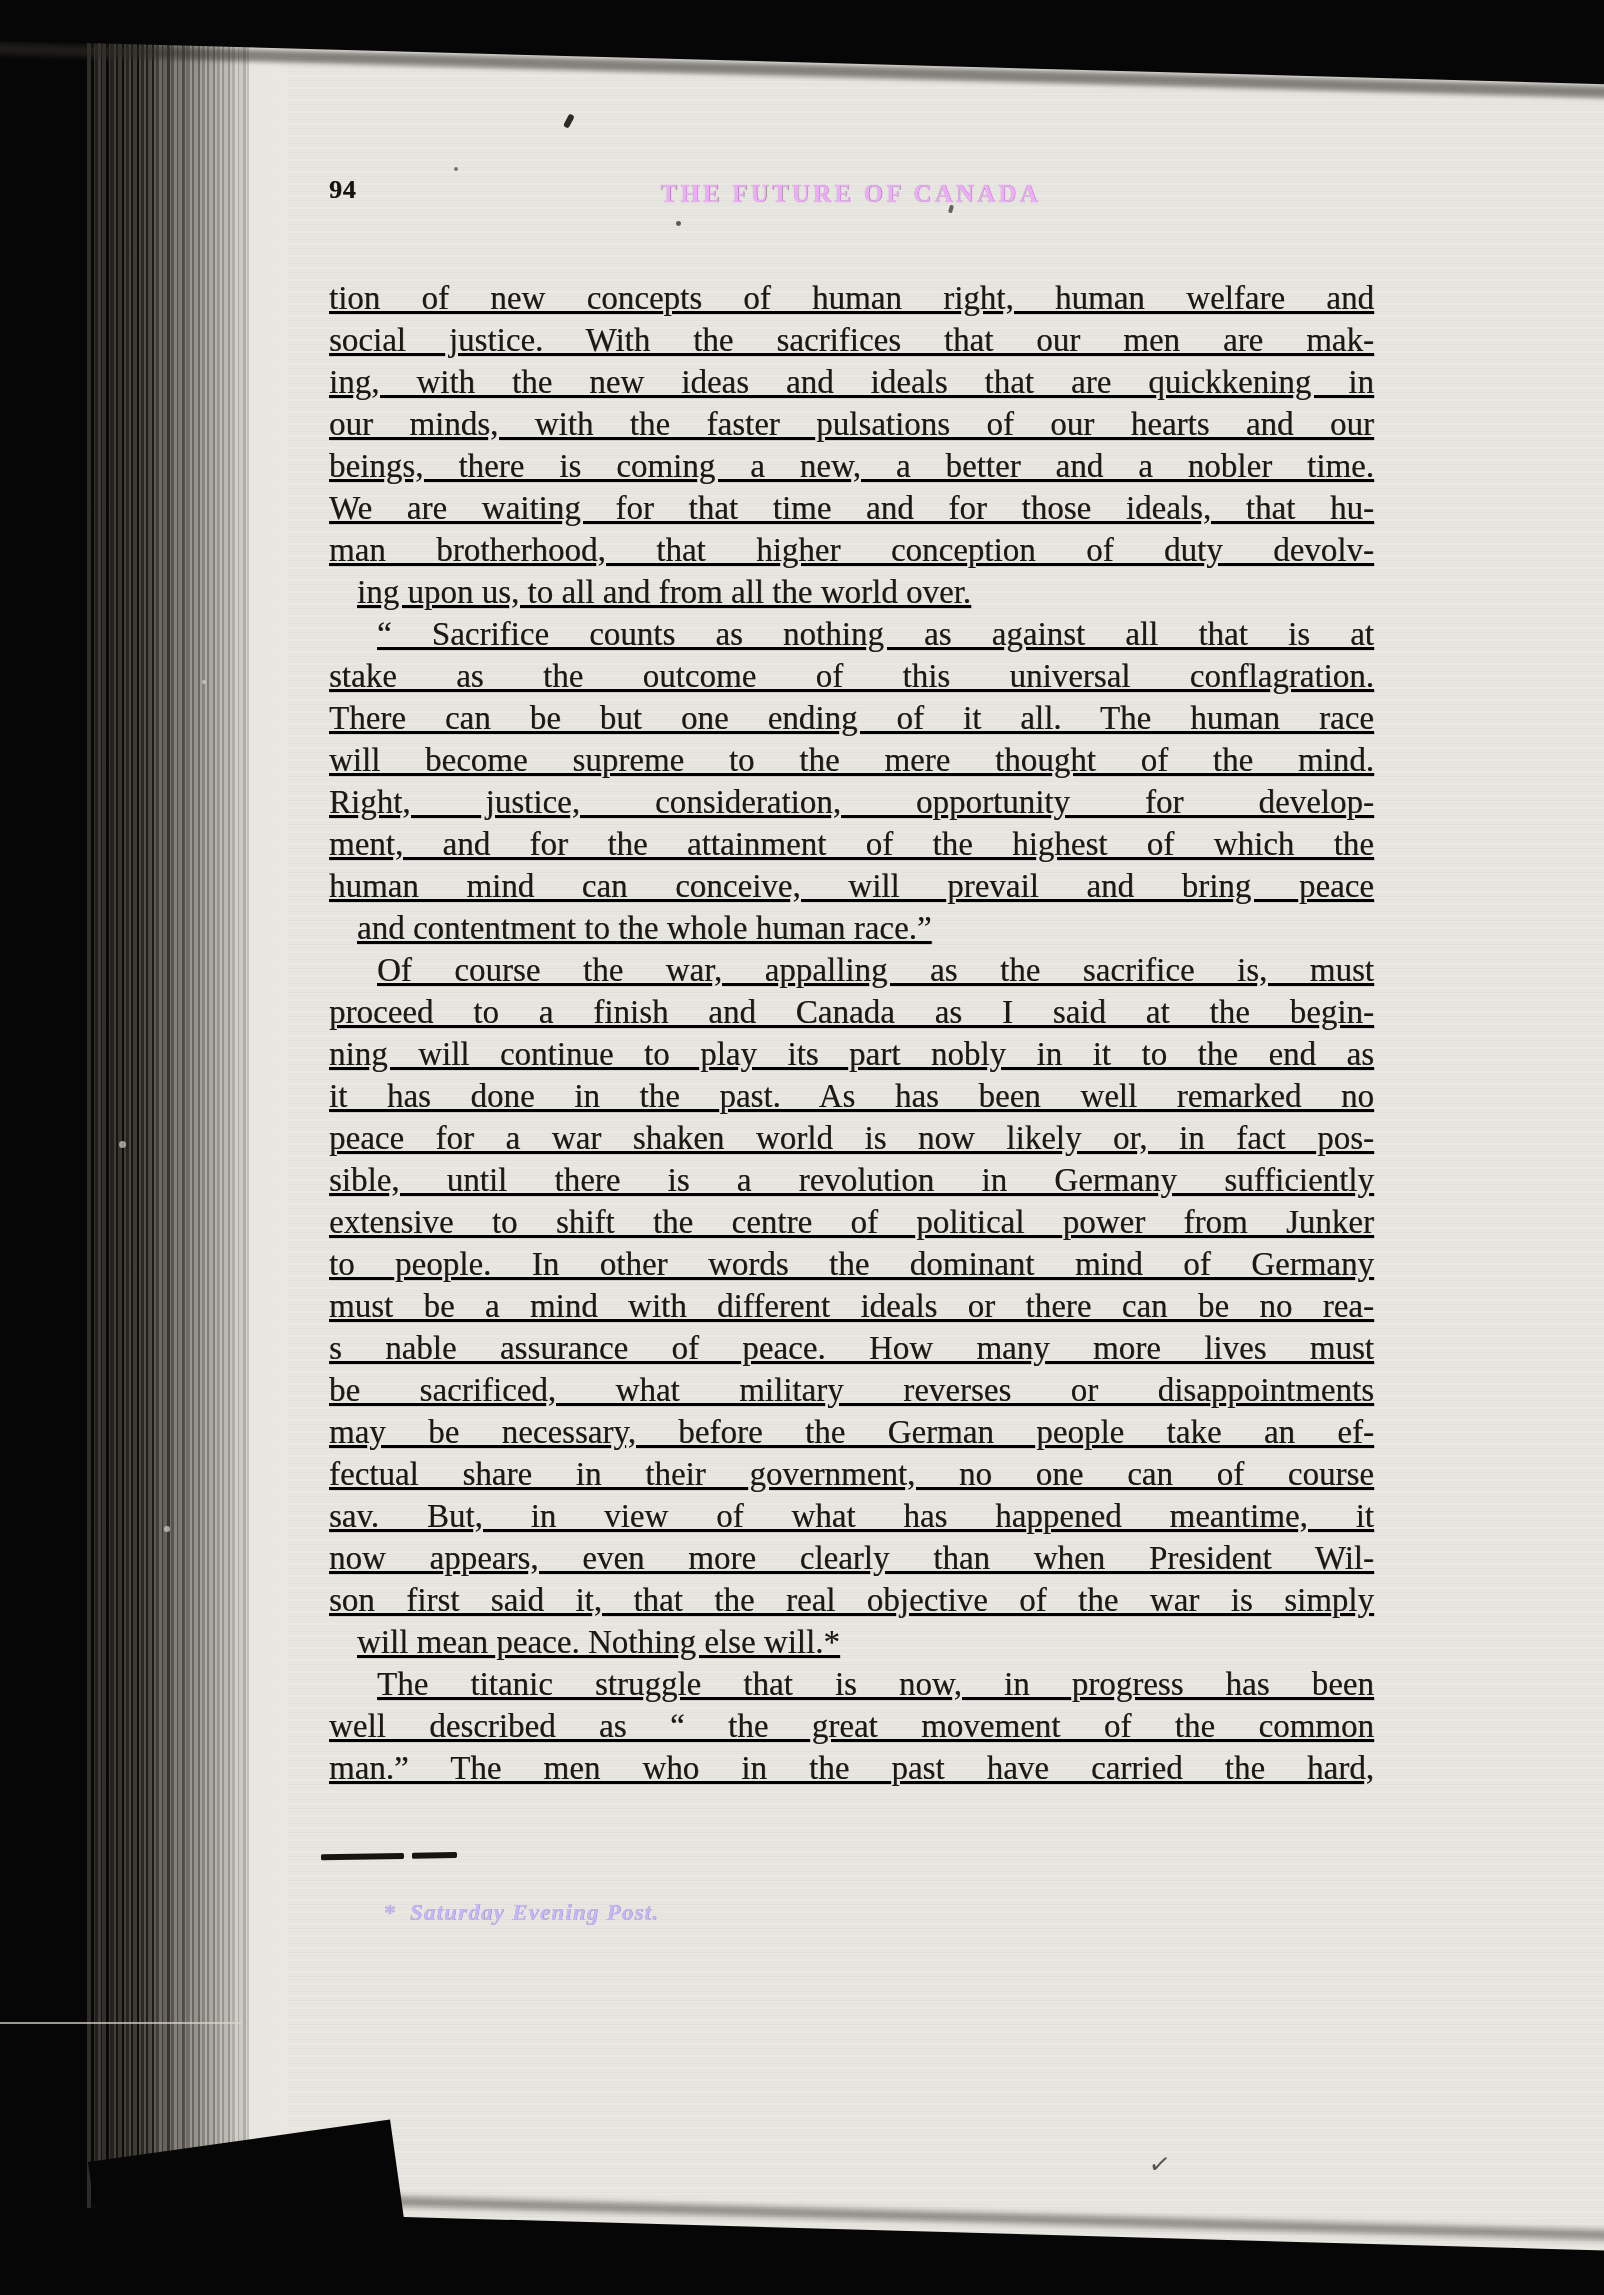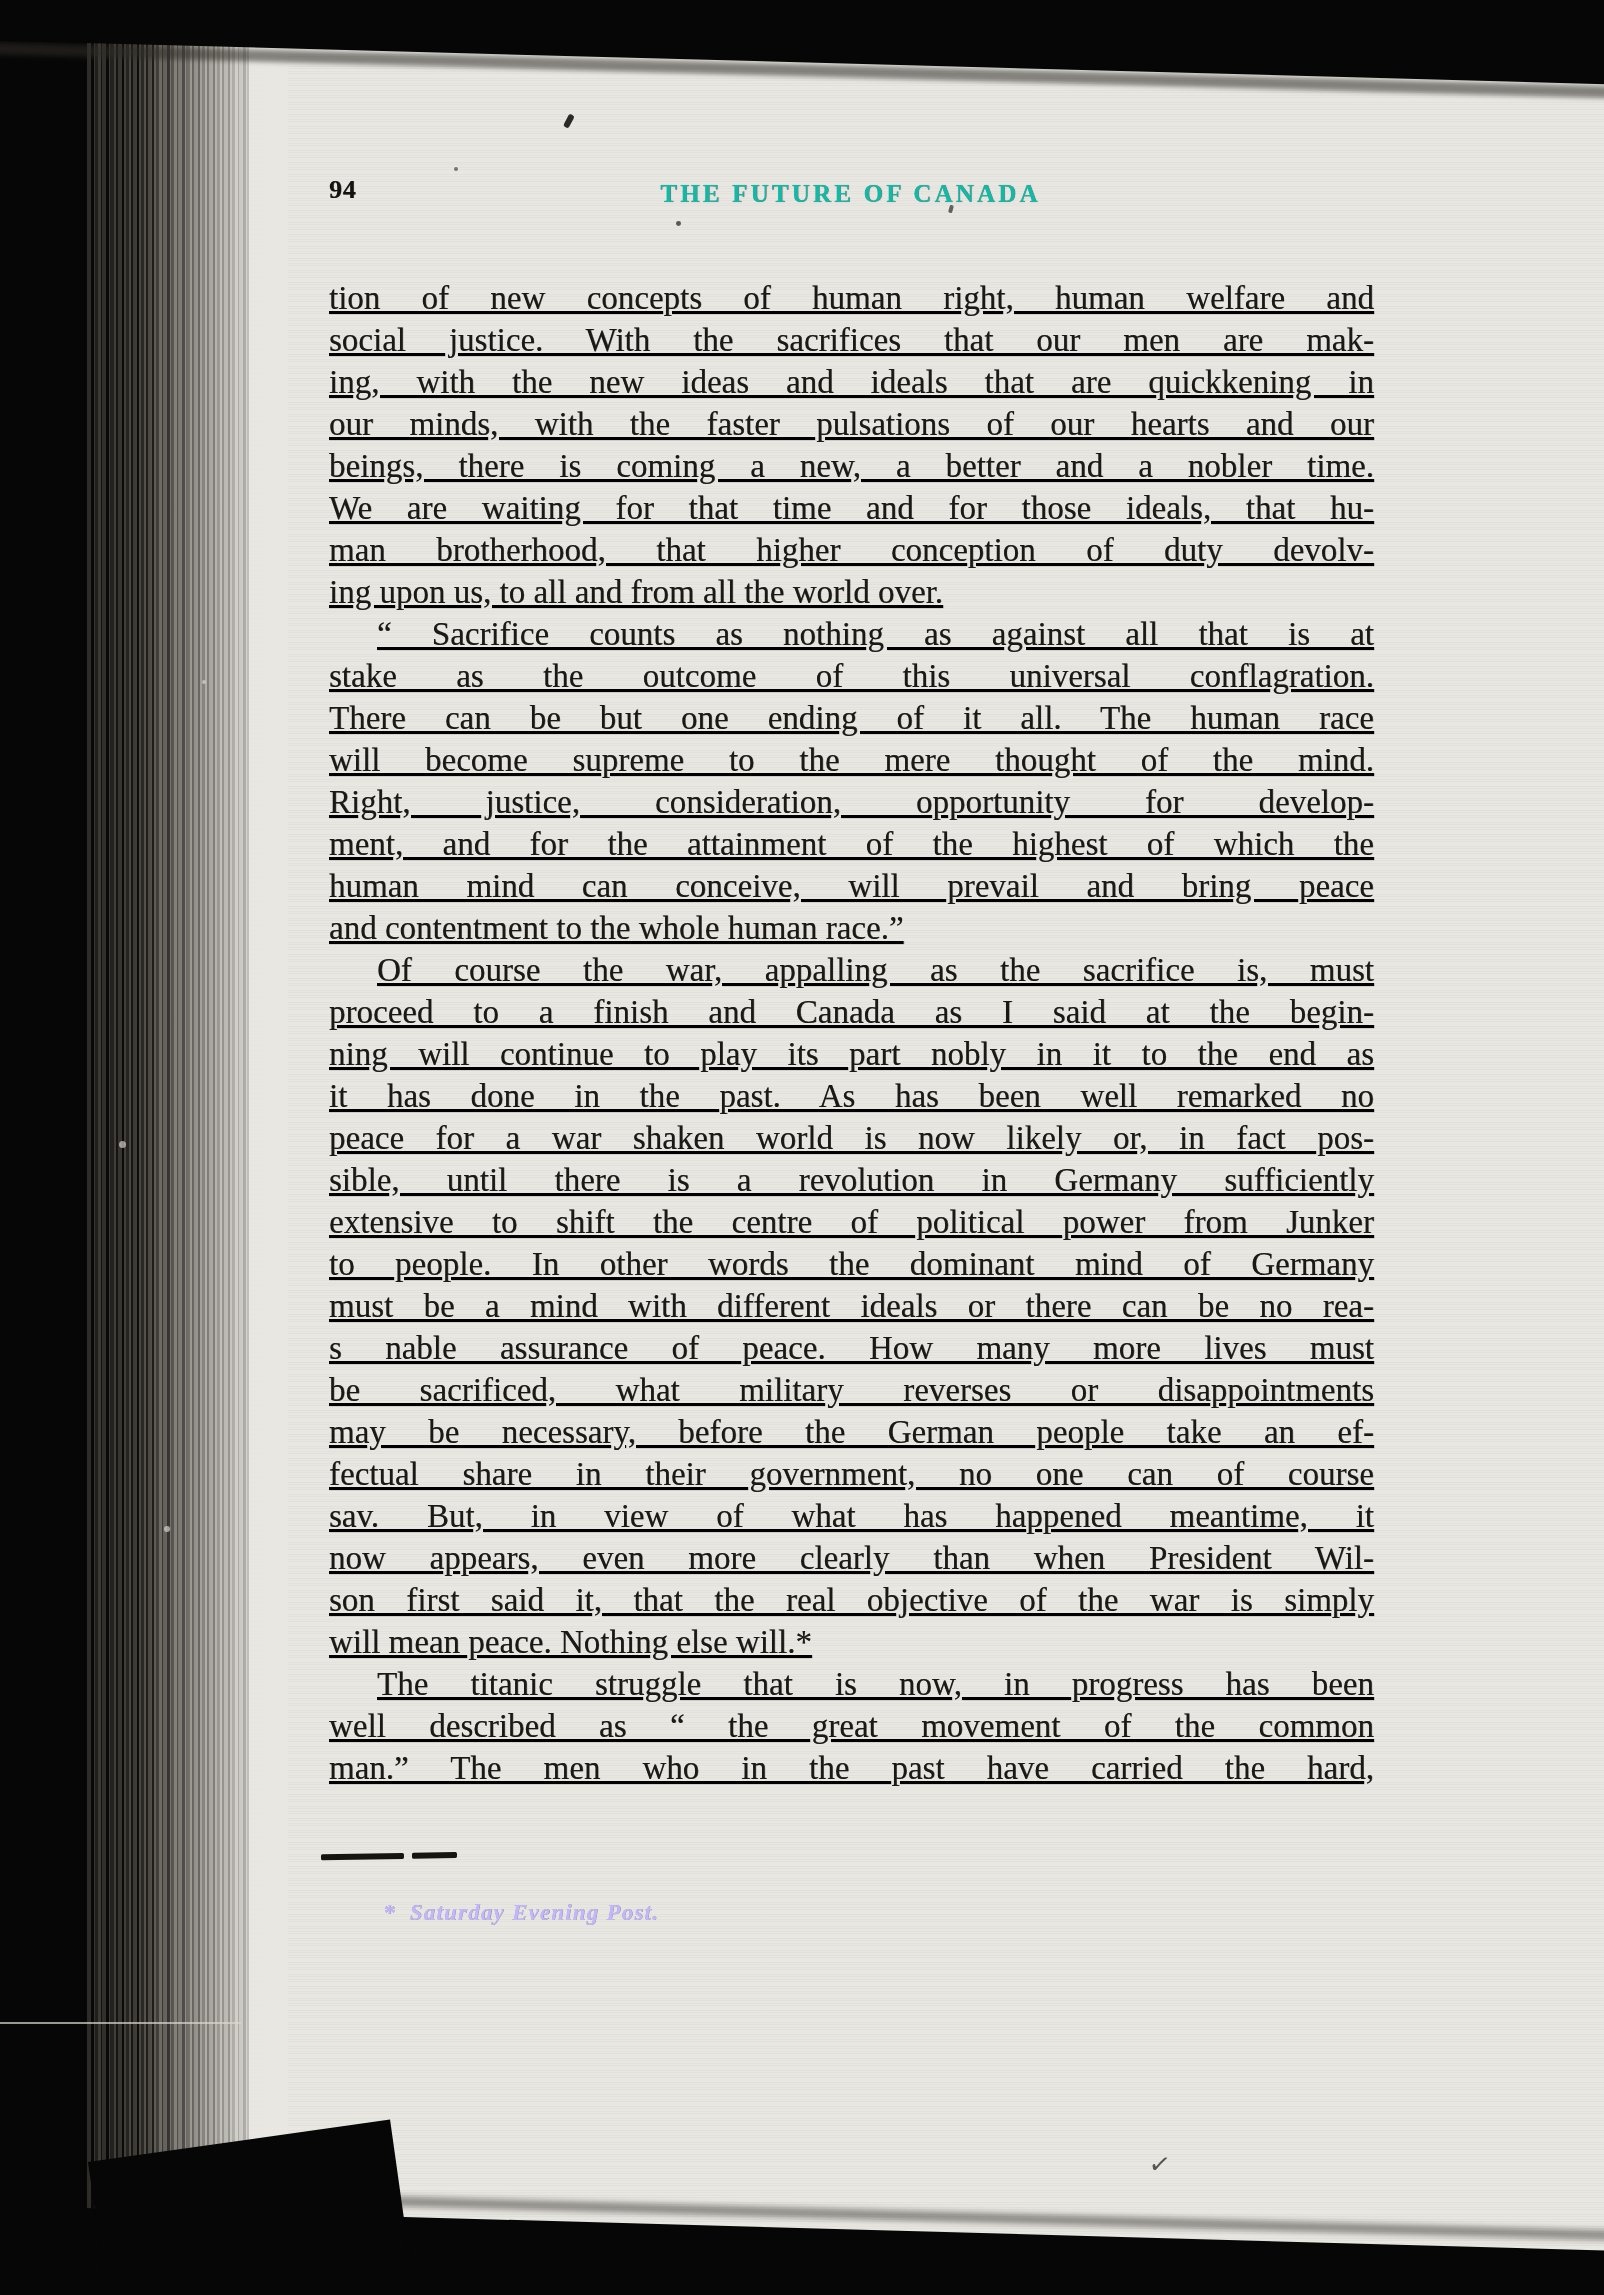--- a/index.html
+++ b/index.html
@@ -58,35 +58,35 @@
     position:absolute;left:0;top:0;width:87px;height:2295px;background:#060606;
   }
   
   .page-number{
     position:absolute;left:329px;top:175px;
     font-size:26px;font-weight:700;letter-spacing:0.8px;color:#15130f;
     text-shadow:0.4px 0.2px 0.6px rgba(20,18,14,0.6);
   }
   .running-title{
     position:absolute;left:618px;top:180px;width:465px;text-align:center;
-    font-size:25px;font-weight:700;letter-spacing:3.2px;color:#14b8a6;
+    font-size:25px;font-weight:700;letter-spacing:3.2px;color:#f0abfc;
     text-shadow:0.4px 0.2px 0.7px rgba(20,18,14,0.6);
   }
   
   .text-block{
     position:absolute;left:329px;top:277px;width:1045px;text-decoration:underline;
   }
   .line{
     font-size:33px;line-height:42px;color:#1b1915;
     text-align:justify;text-align-last:justify;
     text-shadow:0.4px 0.2px 0.6px rgba(25,22,18,0.55);
     white-space:normal;
   }
   .line.indent{text-indent:48px;}
-  .line.last{text-align-last:left;}
+  .line.last{text-align-last:left;margin-left:28px;}
   
   .footnote-rule{position:absolute;left:321px;top:1853px;width:152px;height:6.4px;transform:rotate(-1deg);}
   .footnote-rule .dash{display:inline-block;height:5.6px;background:#17150f;vertical-align:top;border-radius:1.6px;}
   .footnote-rule .d1{width:83px;margin-right:8px;}
   .footnote-rule .d2{width:45px;}
   .footnote{
     position:absolute;left:384px;top:1900px;
     font-size:23px;font-weight:700;font-style:italic;letter-spacing:1.2px;color:#c4b5fd;
     text-shadow:0.3px 0.2px 0.6px rgba(25,22,18,0.5);
   }

